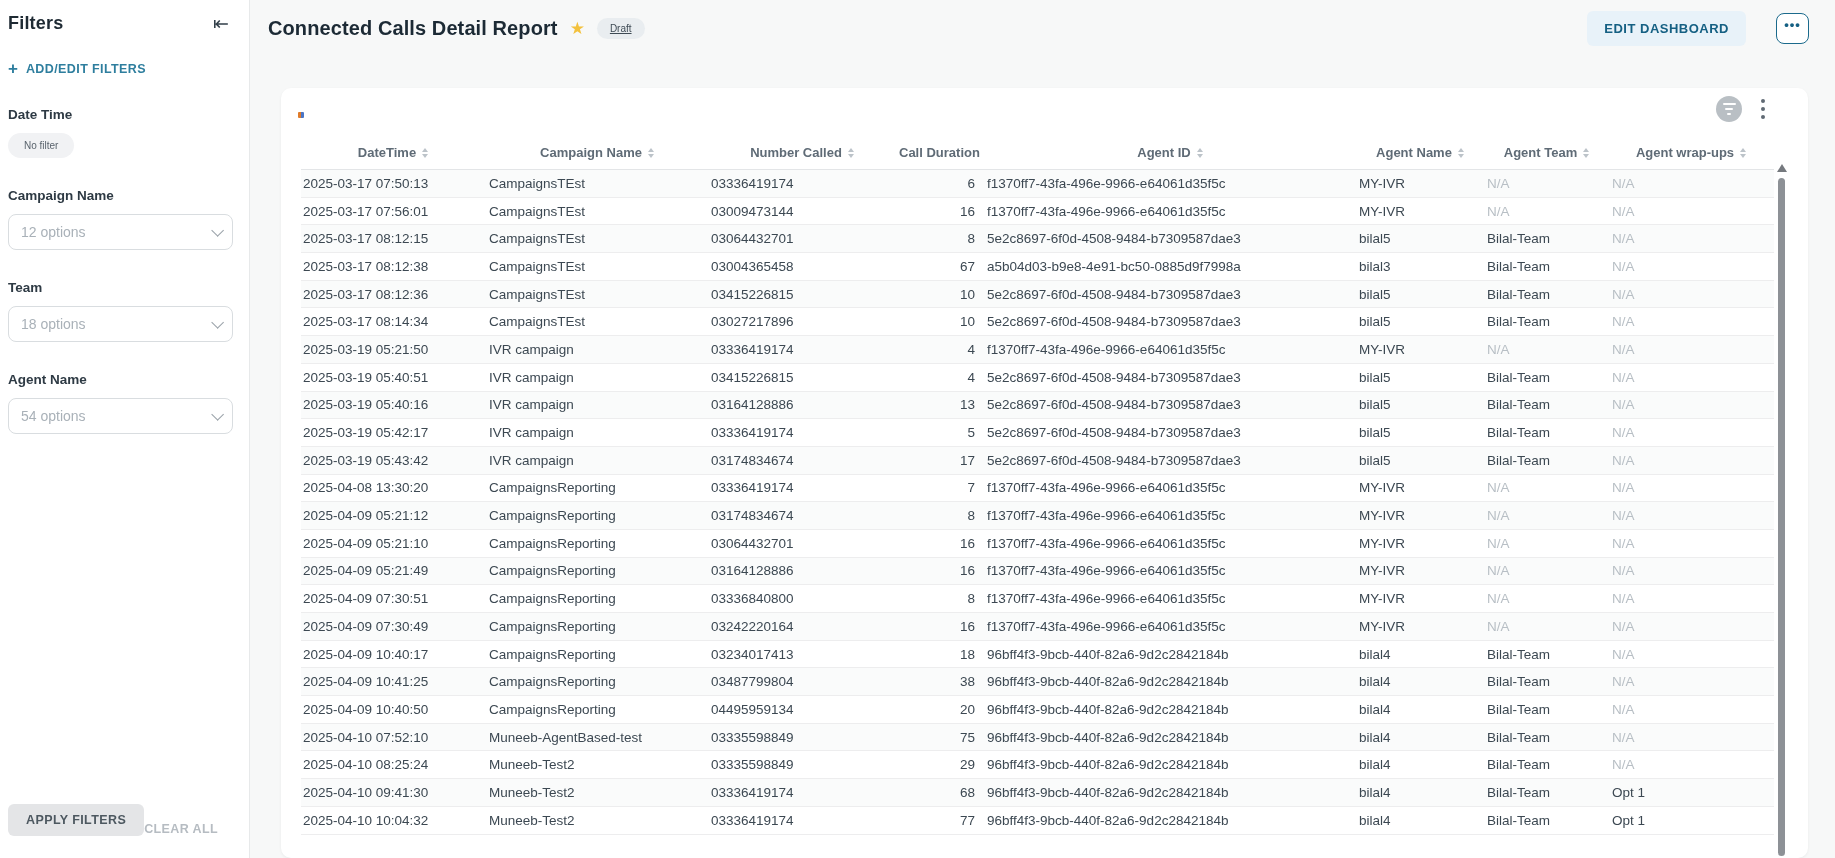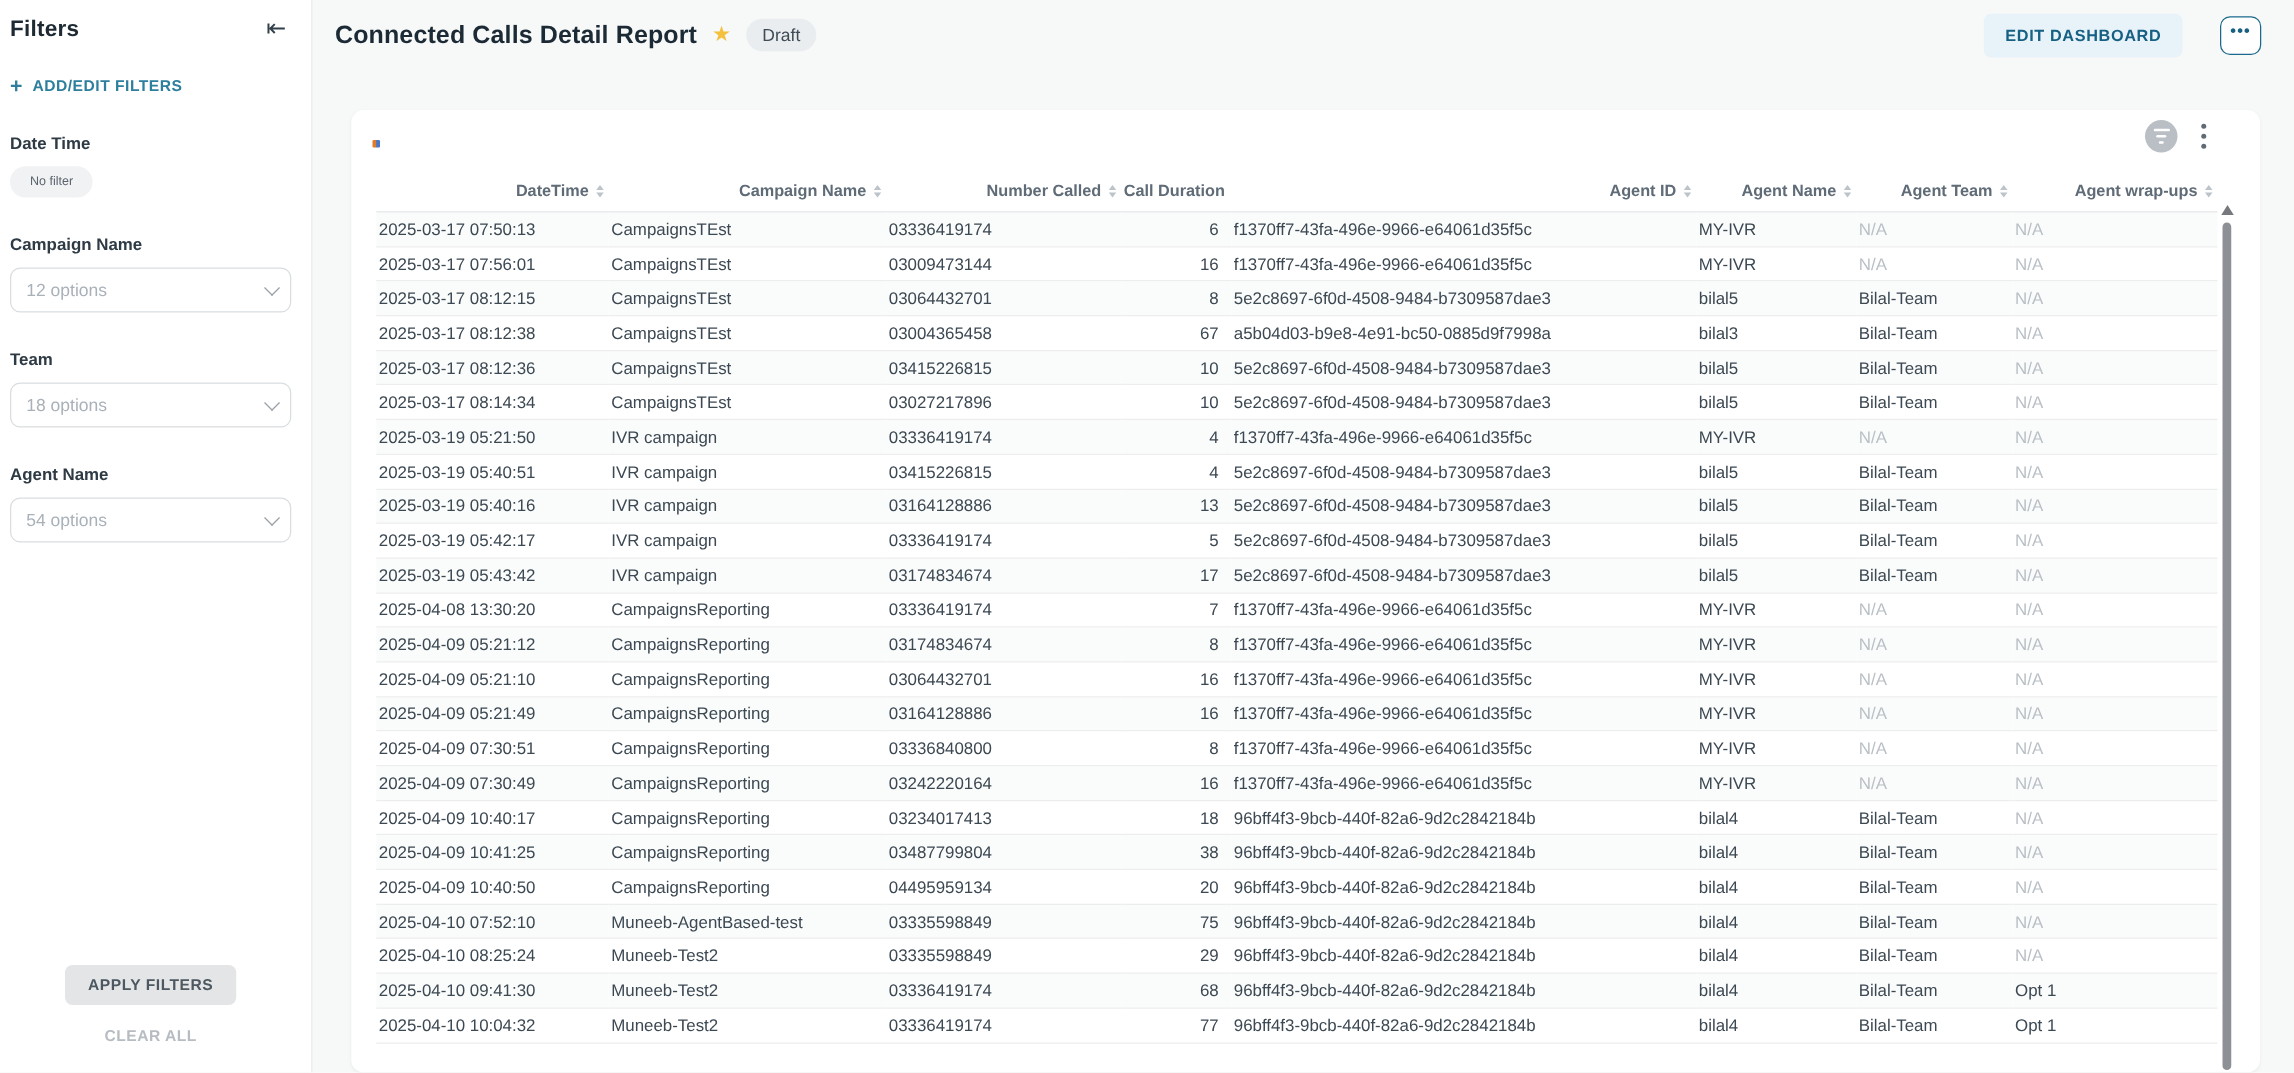--- a/index.html
+++ b/index.html
@@ -21,34 +21,34 @@
   .f-section { margin-top:30px; }
   .f-label { font-size:13.5px; font-weight:700; color:#2e3a44; margin-bottom:11px; }
   .chip { display:inline-block; background:#f1f2f4; border-radius:15px;
     padding:7px 16px; font-size:10px; color:#5a646d; }
   .selectbox { display:flex; align-items:center; justify-content:space-between;
     border:1px solid #d9dde0; border-radius:8px; height:36px; padding:0 12px;
     background:#fff; cursor:pointer; }
   .selectbox .ph { font-size:14px; color:#a9b1b8; }
   .chev { width:9px; height:9px; border-right:1.6px solid #9aa2a9;
     border-bottom:1.6px solid #9aa2a9; transform:rotate(45deg) translateY(-3px); }
-  .sb-bottom { margin-top:auto; display:flex; flex-direction:column; align-items:center; gap:0; }
+  .sb-bottom { margin-top:auto; display:flex; flex-direction:row; align-items:center; gap:0; }
   .apply-btn { background:#e4e5e7; border:none; border-radius:6px;
     padding:9px 18px; font-size:12.5px; font-weight:700; color:#4d5860;
     letter-spacing:.4px; cursor:pointer; font-family:inherit; }
   .clear-btn { margin-top:18px; background:none; border:none; font-size:12.5px;
     font-weight:700; color:#b6bcc2; letter-spacing:.4px; cursor:pointer; font-family:inherit; }
 
   
   .main { flex:1; position:relative; height:100%; }
   .topbar { display:flex; align-items:center; height:56px; padding:0 26px 0 18px; }
   .page-title { font-size:20px; font-weight:700; color:#1c2a35; letter-spacing:.1px; }
   .star { color:#f3c13d; font-size:17px; margin-left:12px; cursor:pointer; }
   .badge { margin-left:12px; background:#e9edf0; border-radius:13px;
-    padding:5px 13px; font-size:14px; color:#3f4b55; }
+    padding:5px 13px; font-size:10px; color:#3f4b55;text-decoration:underline; }
   .topbar-right { margin-left:auto; display:flex; align-items:center; gap:30px; }
   .edit-btn { background:#e8f2f9; border:none; border-radius:6px; padding:10px 17px;
     font-size:13px; font-weight:700; color:#156083; letter-spacing:.5px;
     cursor:pointer; font-family:inherit; }
   .menu-btn { width:33px; height:31px; border:1.6px solid #1b6a8c; border-radius:8px;
     background:#fff; color:#156083; font-size:13px; font-weight:700;
     display:flex; align-items:center; justify-content:center; cursor:pointer;
     letter-spacing:1px; line-height:0; padding-bottom:6px; font-family:inherit; }
 
   
@@ -64,21 +64,21 @@
     gap:2.5px; cursor:pointer; }
   .filter-circle i { display:block; background:#fff; height:2.4px; border-radius:2px; }
   .filter-circle i:nth-child(1){ width:13px; } .filter-circle i:nth-child(2){ width:8px; }
   .filter-circle i:nth-child(3){ width:4px; }
   .kebab-v { display:flex; flex-direction:column; gap:3.6px; cursor:pointer; padding:3px; }
   .kebab-v i { width:4px; height:4px; border-radius:50%; background:#606a74; }
 
   
   .tbl-wrap { position:absolute; left:20px; right:34px; top:50px; bottom:0; }
   table { width:100%; border-collapse:collapse; table-layout:fixed; }
-  th { text-align:right; font-size:13px; font-weight:700; color:#5f6b76;
+  th { text-align:center; font-size:13px; font-weight:700; color:#5f6b76;
     padding:7px 4px 9px 2px; border-bottom:1px solid #e3e5e7;
     white-space:nowrap; overflow:hidden; cursor:pointer; }
   th .h { display:inline-flex; align-items:center; gap:6px; }
   .sort { display:inline-flex; flex-direction:column; gap:2px; }
   .sort b { width:0; height:0; border-left:3.5px solid transparent; border-right:3.5px solid transparent; display:block; }
   .sort .up { border-bottom:4px solid #bcc3c9; }
   .sort .dn { border-top:4px solid #bcc3c9; }
   td { font-size:13.5px; color:#3c4852; padding:0 4px 0 2px; height:27.7px;
     border-bottom:1px solid #ededee; white-space:nowrap; overflow:hidden; }
   tbody tr:nth-child(odd) td { background:#fafbfb; }

